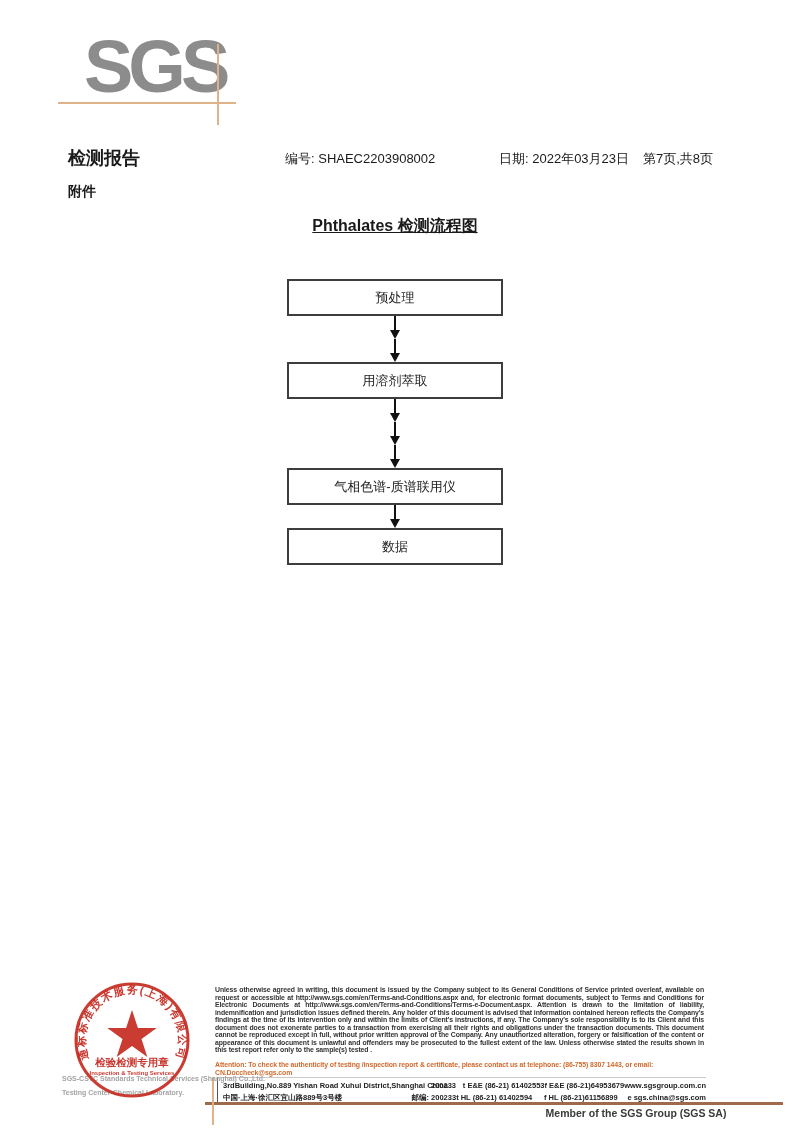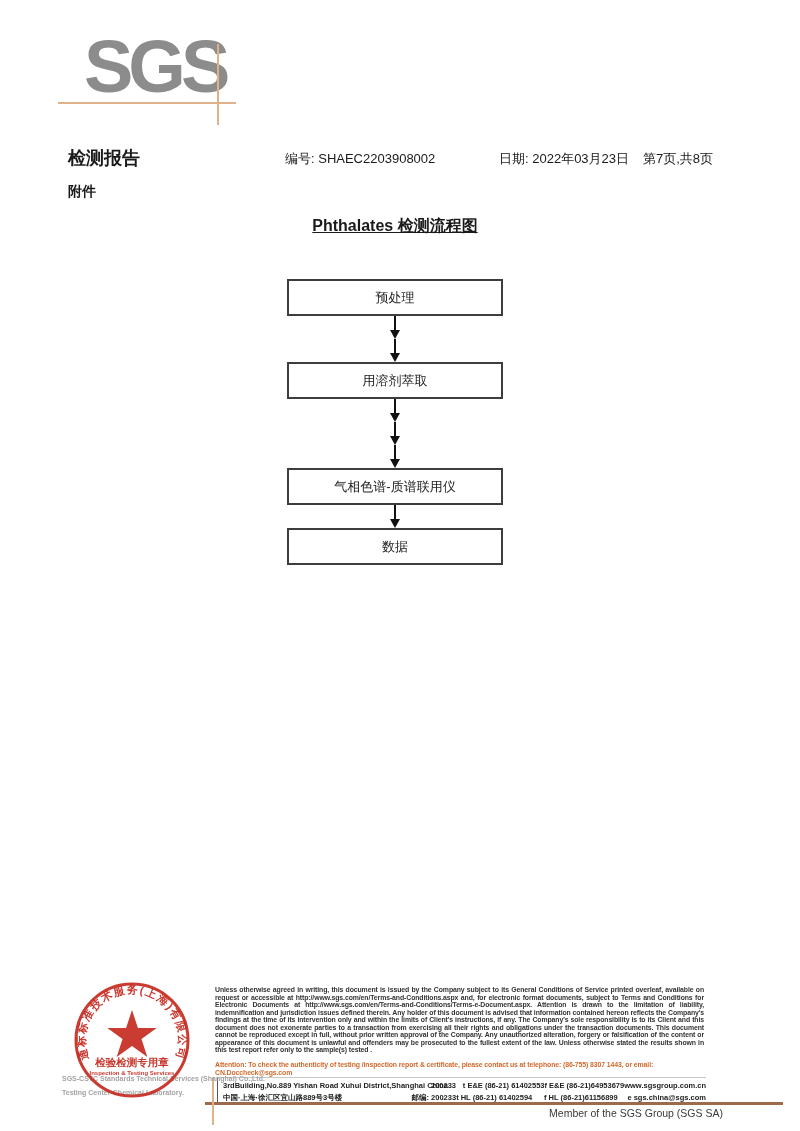--- a/index.html
+++ b/index.html
@@ -58,21 +58,21 @@
     position:absolute; left:217px; top:1077px; width:489px;
     border-left:1px solid #555; border-top:1px solid #c9c9c9;
     padding-left:5px; padding-top:2px; font-size:7.5px; font-weight:bold; color:#222;
   }
   .addr-row { display:flex; align-items:baseline; line-height:11.5px; white-space:nowrap; }
   .addr-c1 { width:208px; } .addr-c2 { width:48px; } .addr-c3 { width:97px; }
   .addr-c4 { width:92px; } .addr-c5 { flex:1;text-align:right; }
   .footer-hline { position:absolute; left:205px; top:1102px; width:578px; height:3px; background:#9e6a4a; }
   .footer-vline { position:absolute; left:212px; top:1077px; width:2px; height:48px; background:#dfb28a; }
   .member { position:absolute; left:486px; top:1107px; width:300px; text-align:center;
-            font-size:10.5px; font-weight:normal; color:#3a3a3a; }
+            font-size:10.5px; font-weight:bold; color:#3a3a3a; }
 </style>
 </head>
 <body>
 
 <div class="page">
 
   <div class="sgs-logo">SGS</div>
   <div class="logo-hline"></div>
   <div class="logo-vline"></div>
 

